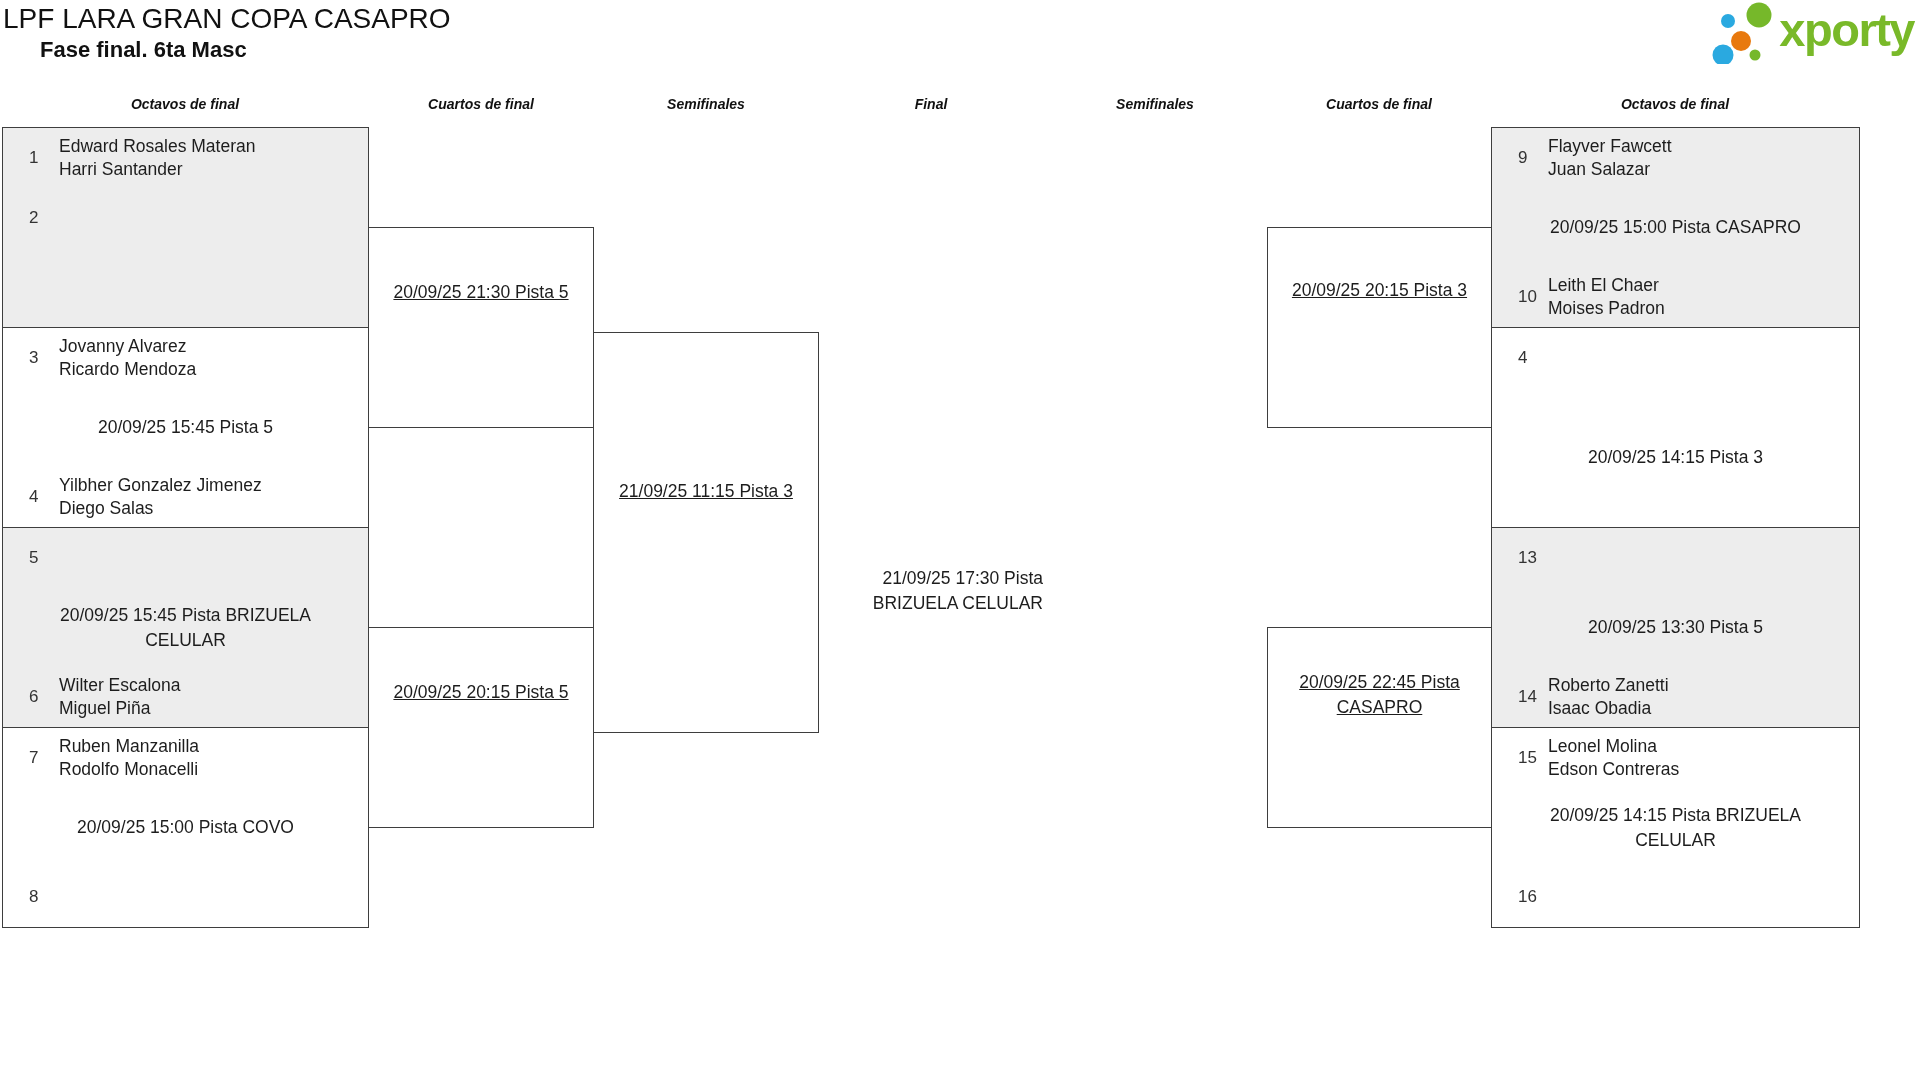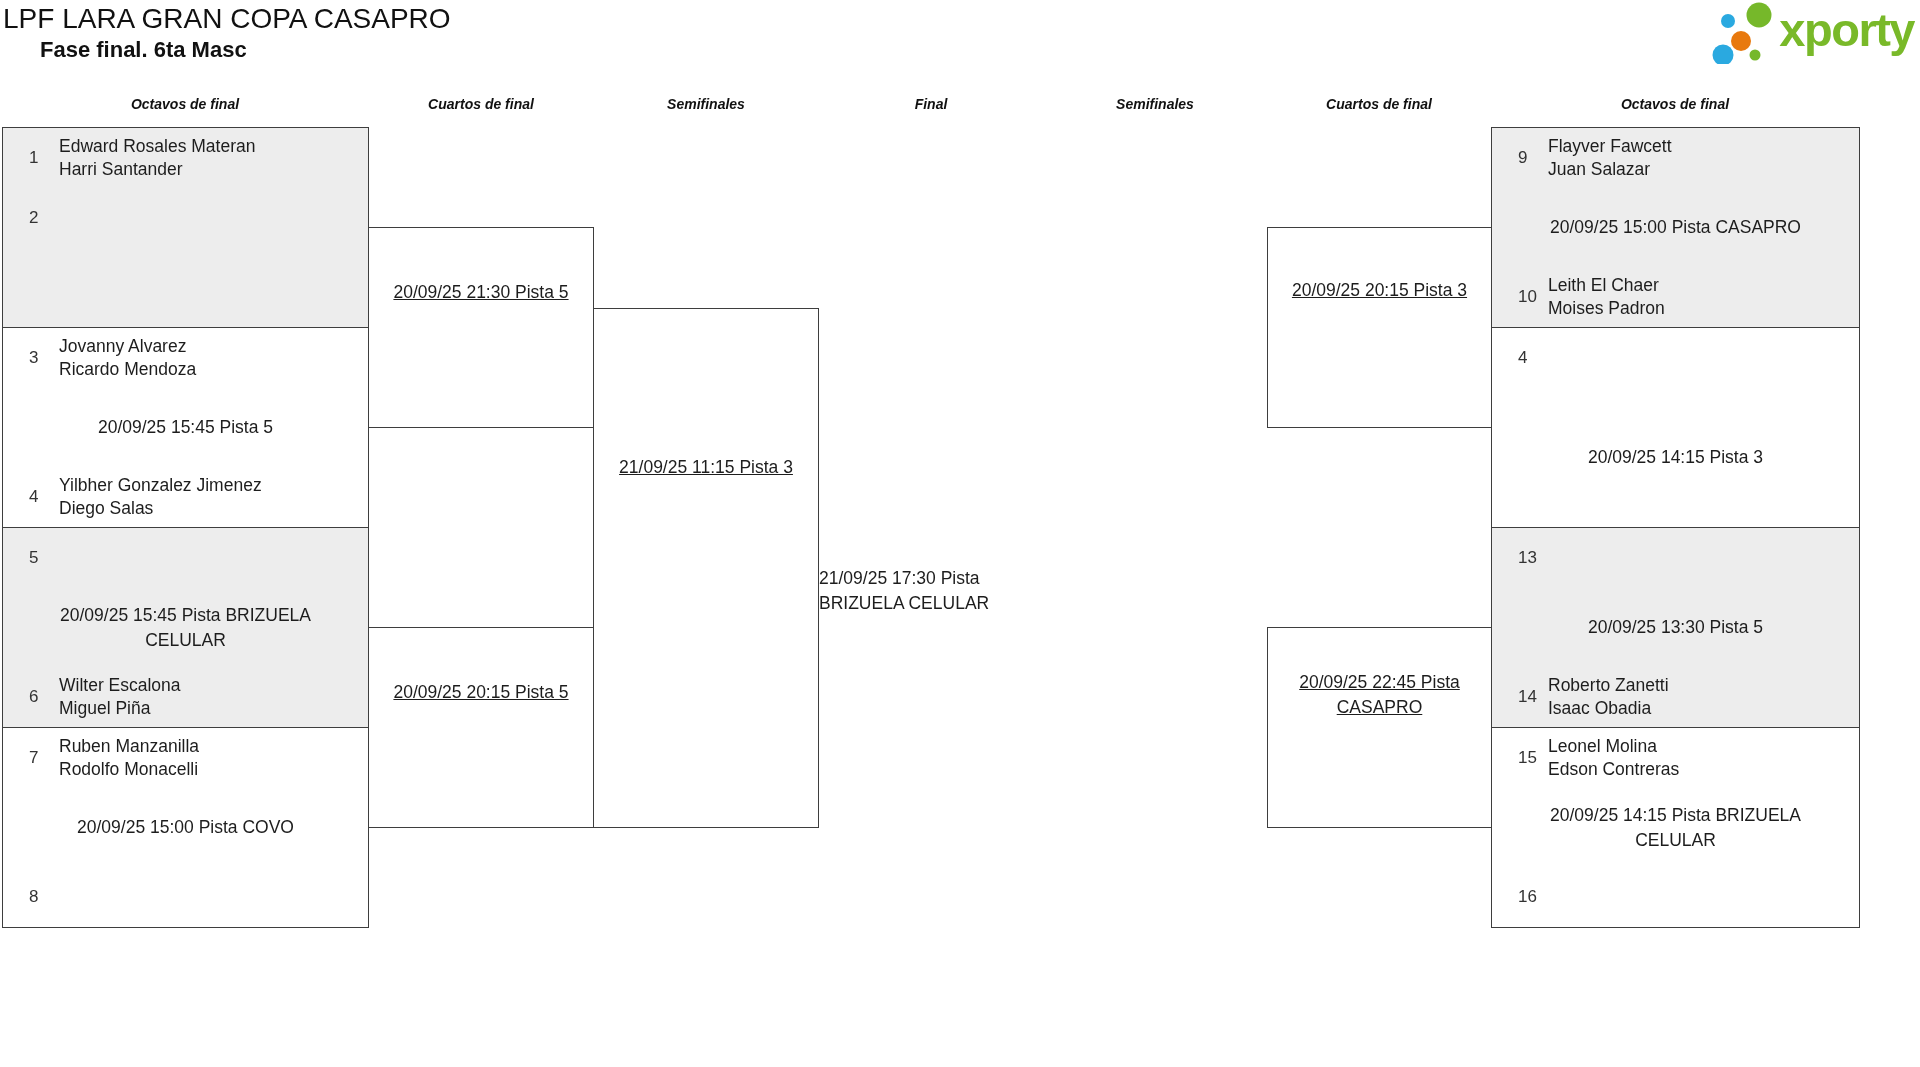--- a/index.html
+++ b/index.html
@@ -22,21 +22,21 @@
   .slot  { height:60px; flex:none; display:flex; align-items:center; padding:0 10px 0 26px; }
   .seed  { width:30px; flex:none; font-size:17px; color:#333; }
   .names { font-size:17.5px; line-height:23px; color:#1d1d1d; }
 
   .mdate { flex:1; display:flex; align-items:center; justify-content:center;
            text-align:center; font-size:17.5px; line-height:25px; padding:0 40px; color:#1d1d1d; }
 
   .rdate { position:absolute; left:0; right:0; text-align:center; font-size:17.5px;
            line-height:25px; padding:0 22px; color:#1d1d1d;text-decoration:underline; }
 
-  .final-note { position:absolute; left:819px; top:566px; width:224px; text-align:left;
+  .final-note { position:absolute; left:819px; top:566px; width:224px; text-align:right;
                 font-size:17.5px; line-height:25px; color:#1d1d1d; }
 </style>
 </head>
 <body>
 
 <div class="stage">
 
   <div class="title">LPF LARA GRAN COPA CASAPRO</div>
   <div class="subtitle">Fase final. 6ta Masc</div>
 
@@ -130,21 +130,21 @@
     </div>
   </div>
 
   <div class="match hollow" style="left:368px;top:227px;width:226px;height:201px">
     <div class="rdate" style="top:52px">20/09/25 21:30 Pista 5</div>
   </div>
   <div class="match hollow" style="left:368px;top:627px;width:226px;height:201px">
     <div class="rdate" style="top:52px">20/09/25 20:15 Pista 5</div>
   </div>
 
-  <div class="match hollow" style="left:593px;top:308px;width:226px;height:520px">
+  <div class="match hollow" style="left:593px;top:332px;width:226px;height:401px">
     <div class="rdate" style="top:146px">21/09/25 11:15 Pista 3</div>
   </div>
 
   <div class="final-note">21/09/25 17:30 Pista BRIZUELA CELULAR</div>
 
 
   <div class="match hollow" style="left:1267px;top:227px;width:225px;height:201px">
     <div class="rdate" style="top:50px">20/09/25 20:15 Pista 3</div>
   </div>
   <div class="match hollow" style="left:1267px;top:627px;width:225px;height:201px">

